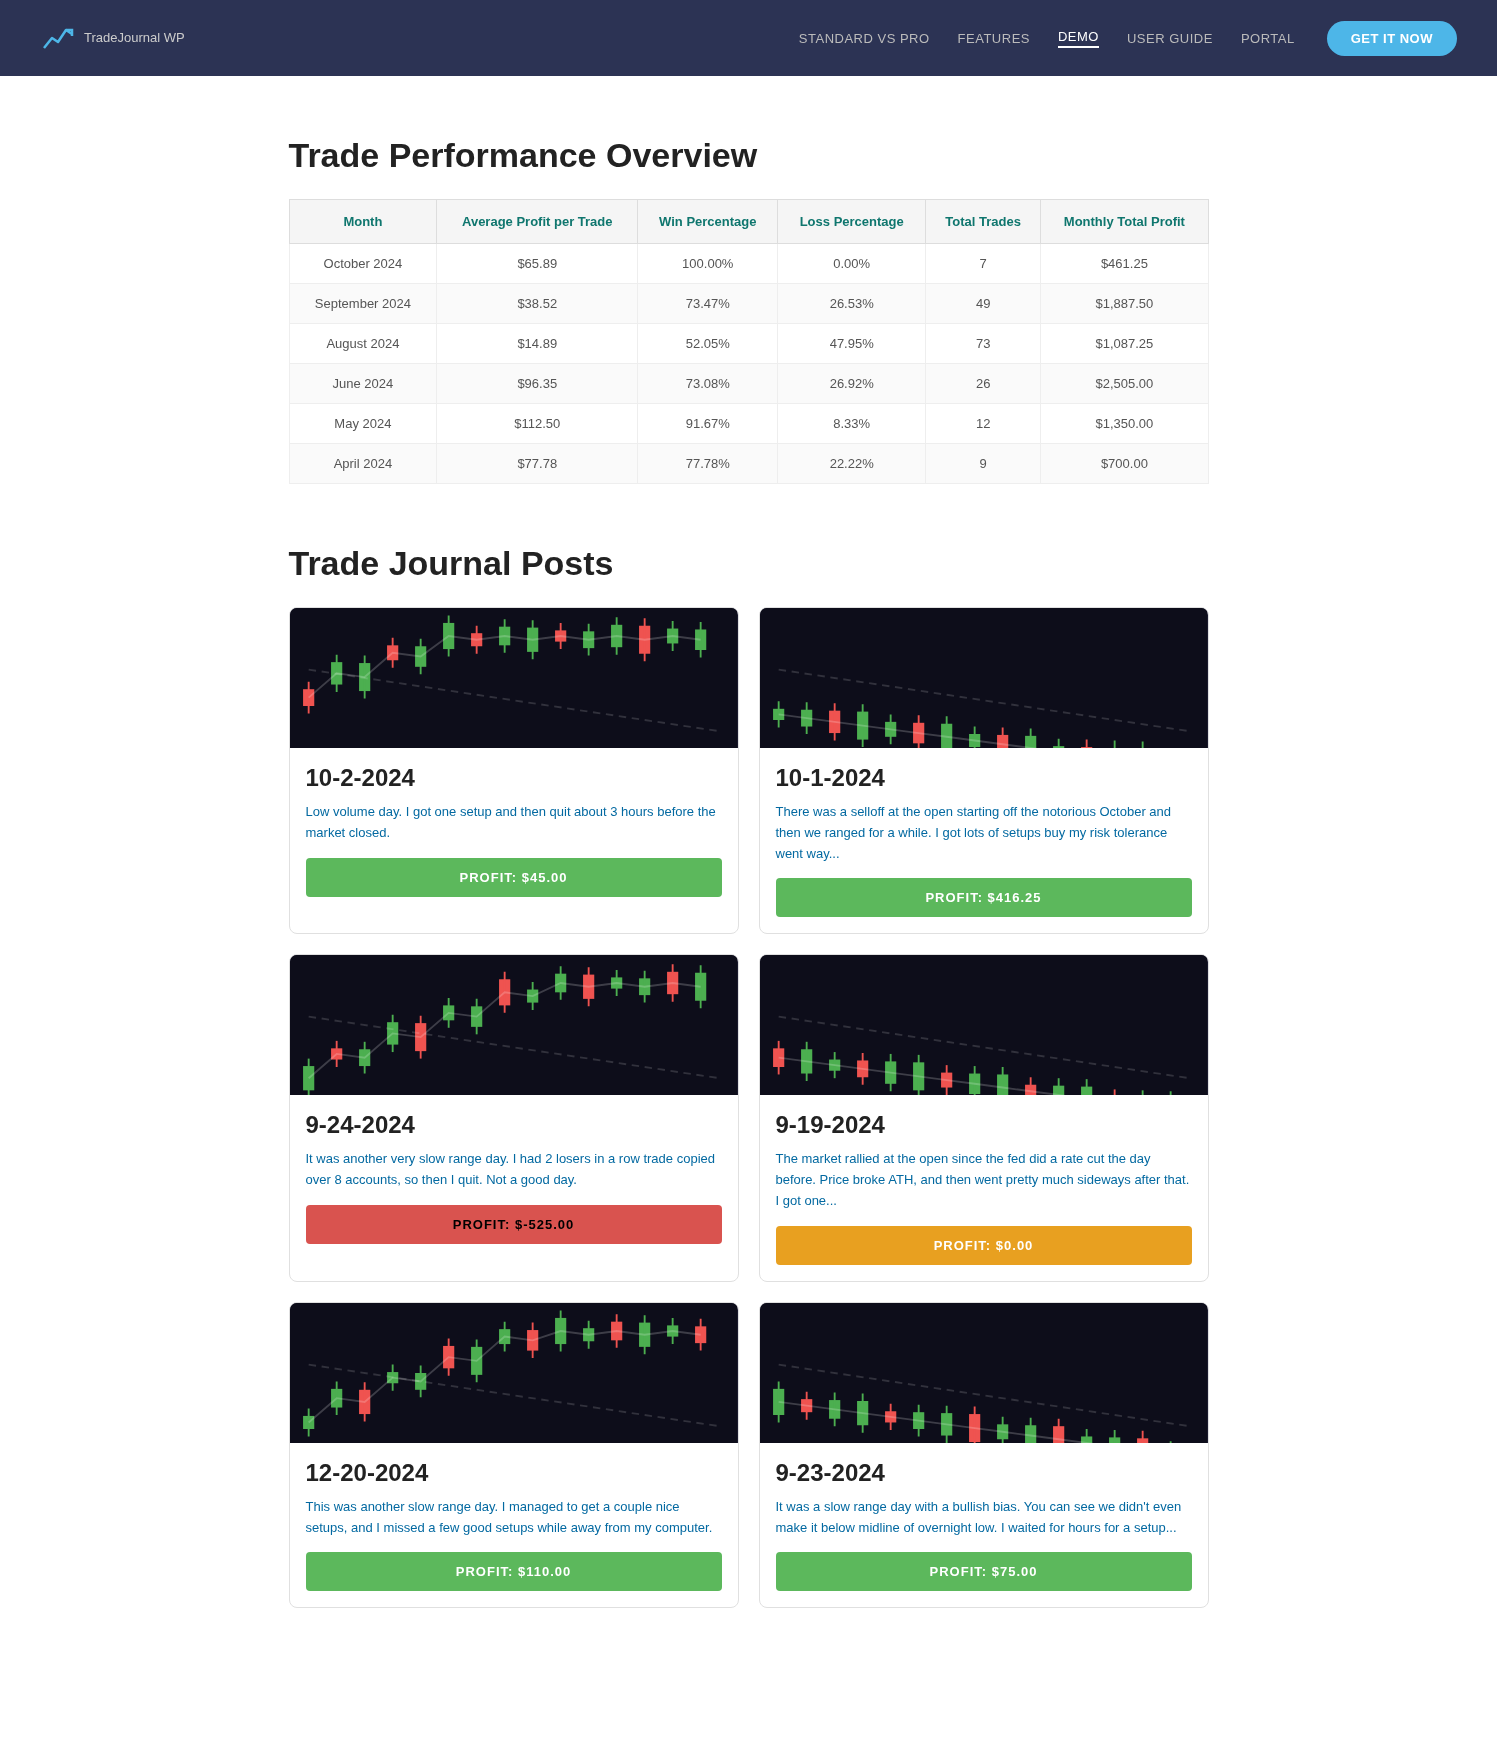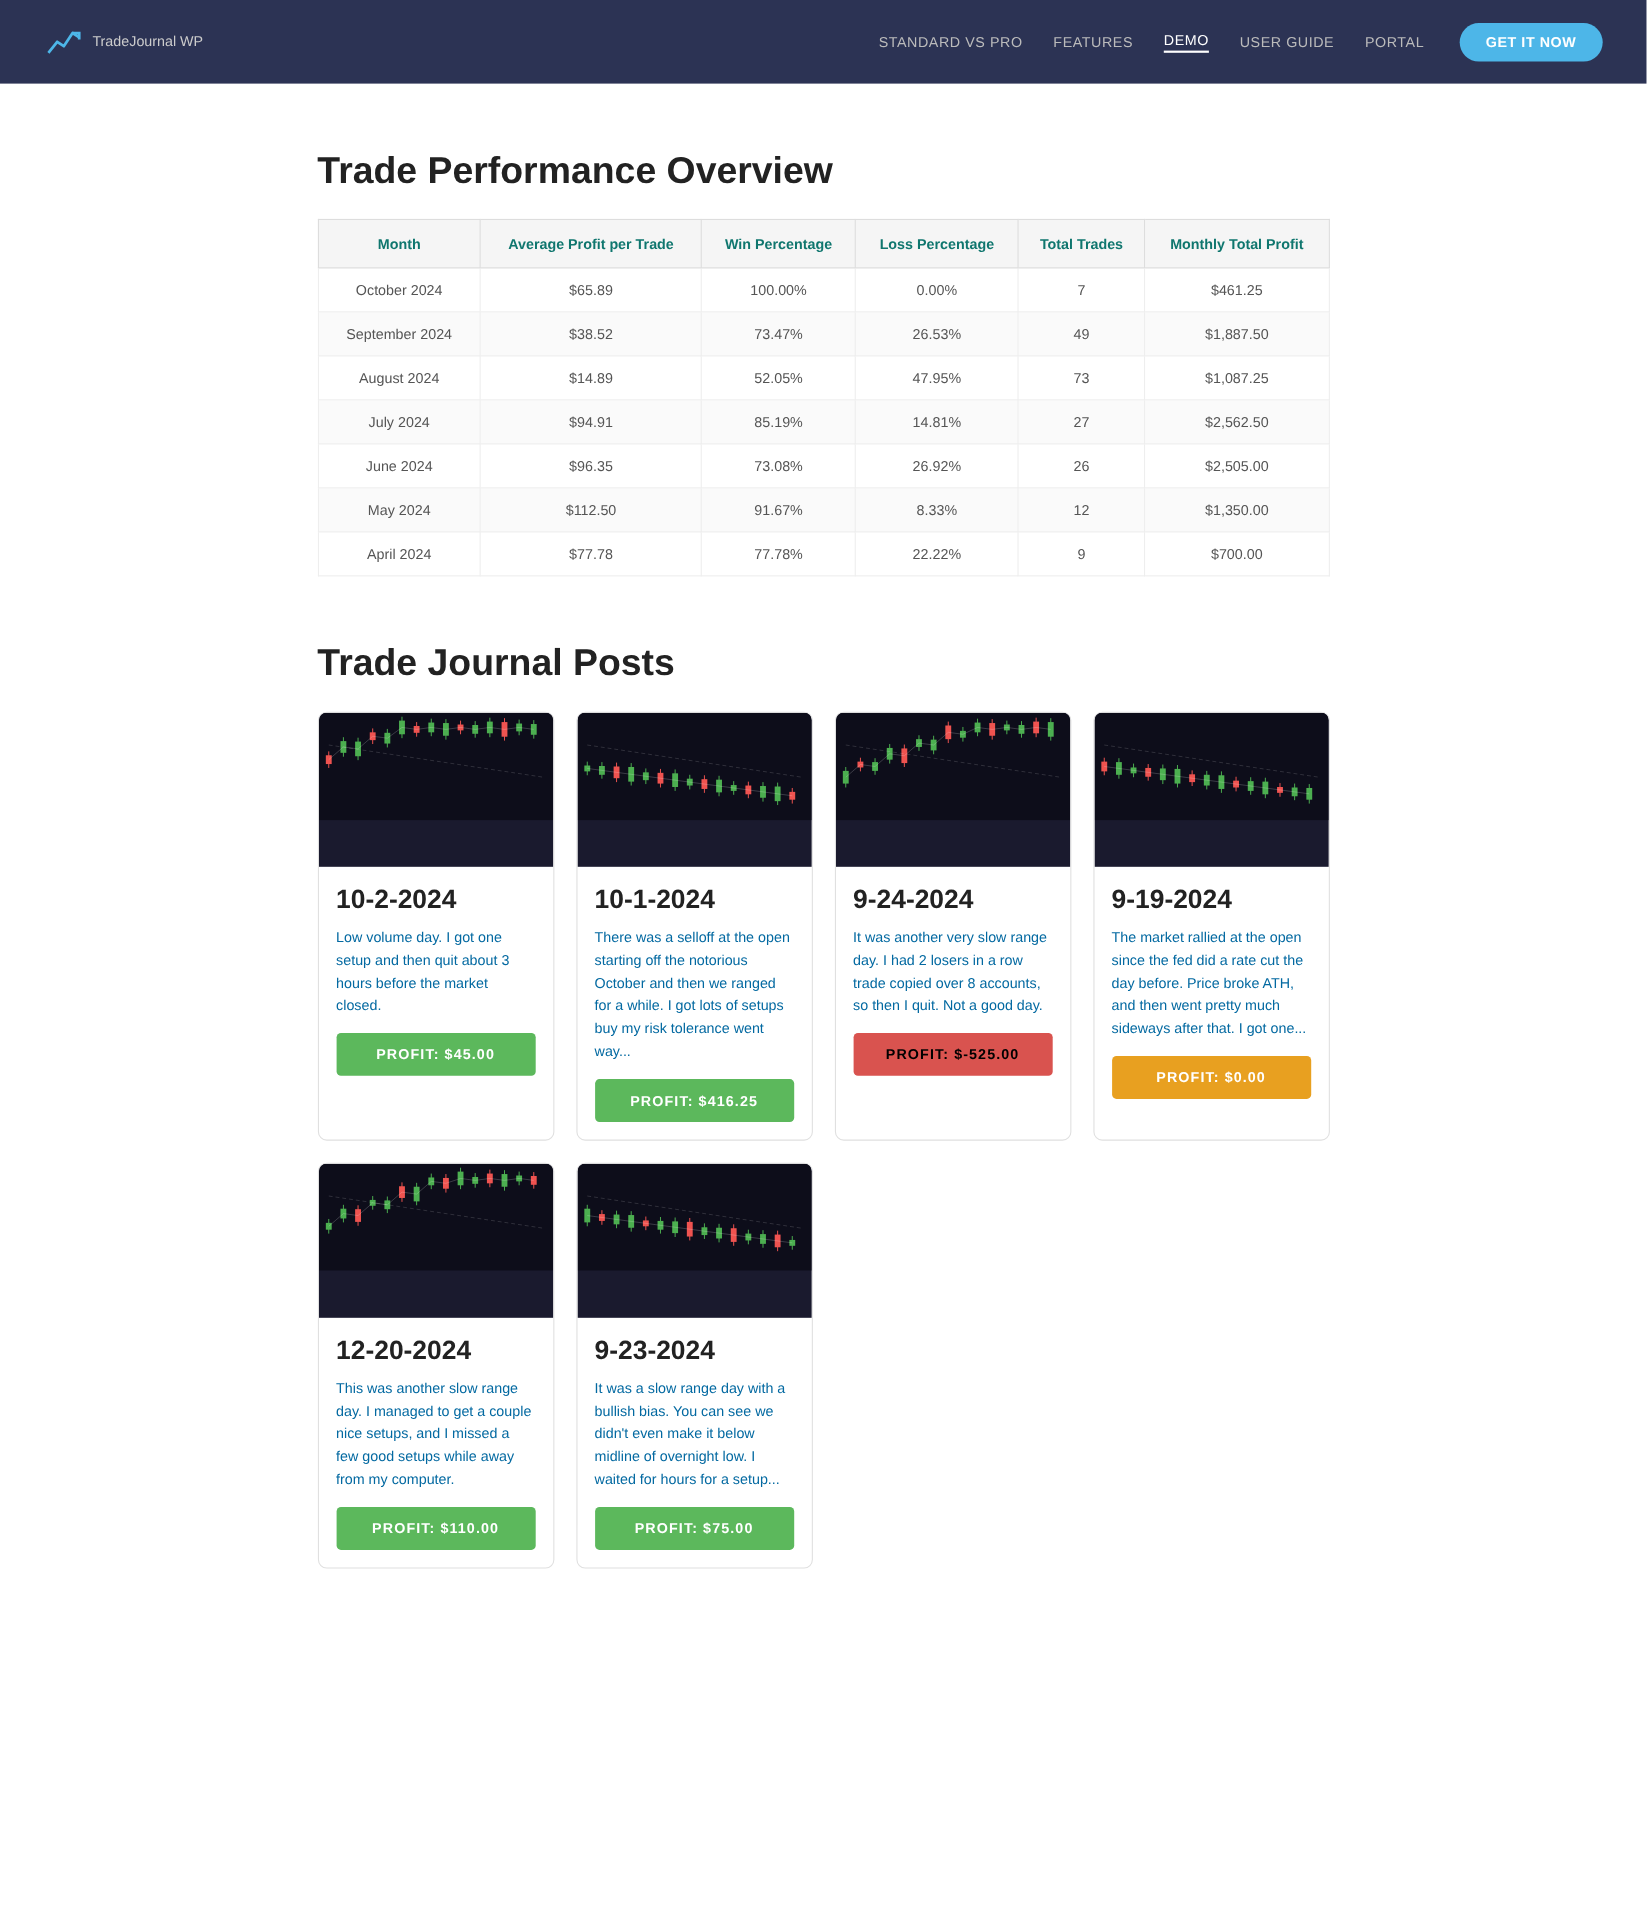--- a/index.html
+++ b/index.html
@@ -101,21 +101,21 @@
       color: #555;
       padding: 12px 16px;
       text-align: center;
       border: 1px solid #eee;
     }
     .perf-table tr:nth-child(even) td { background: #fafafa; }
 
     
     .posts-grid {
       display: grid;
-      grid-template-columns: repeat(4, 1fr);
+      grid-template-columns: repeat(2, 1fr);
       gap: 20px;
     }
     .post-card {
       border: 1px solid #e0e0e0;
       border-radius: 8px;
       overflow: hidden;
       background: #fff;
     }
     .post-card-image {
       width: 100%;
@@ -212,28 +212,20 @@
           <td>49</td>
           <td>$1,887.50</td>
         </tr>
         <tr>
           <td>August 2024</td>
           <td>$14.89</td>
           <td>52.05%</td>
           <td>47.95%</td>
           <td>73</td>
           <td>$1,087.25</td>
-        </tr>
-        <tr>
-          <td>July 2024</td>
-          <td>$94.91</td>
-          <td>85.19%</td>
-          <td>14.81%</td>
-          <td>27</td>
-          <td>$2,562.50</td>
         </tr>
         <tr>
           <td>June 2024</td>
           <td>$96.35</td>
           <td>73.08%</td>
           <td>26.92%</td>
           <td>26</td>
           <td>$2,505.00</td>
         </tr>
         <tr>

